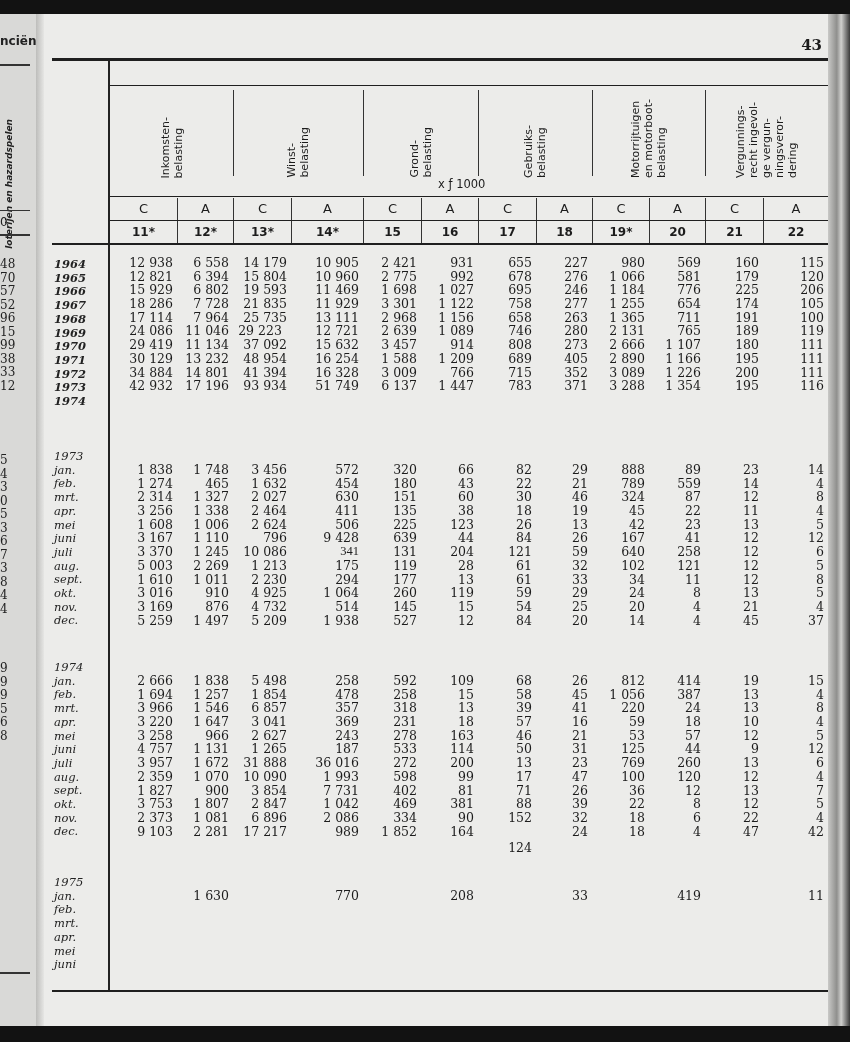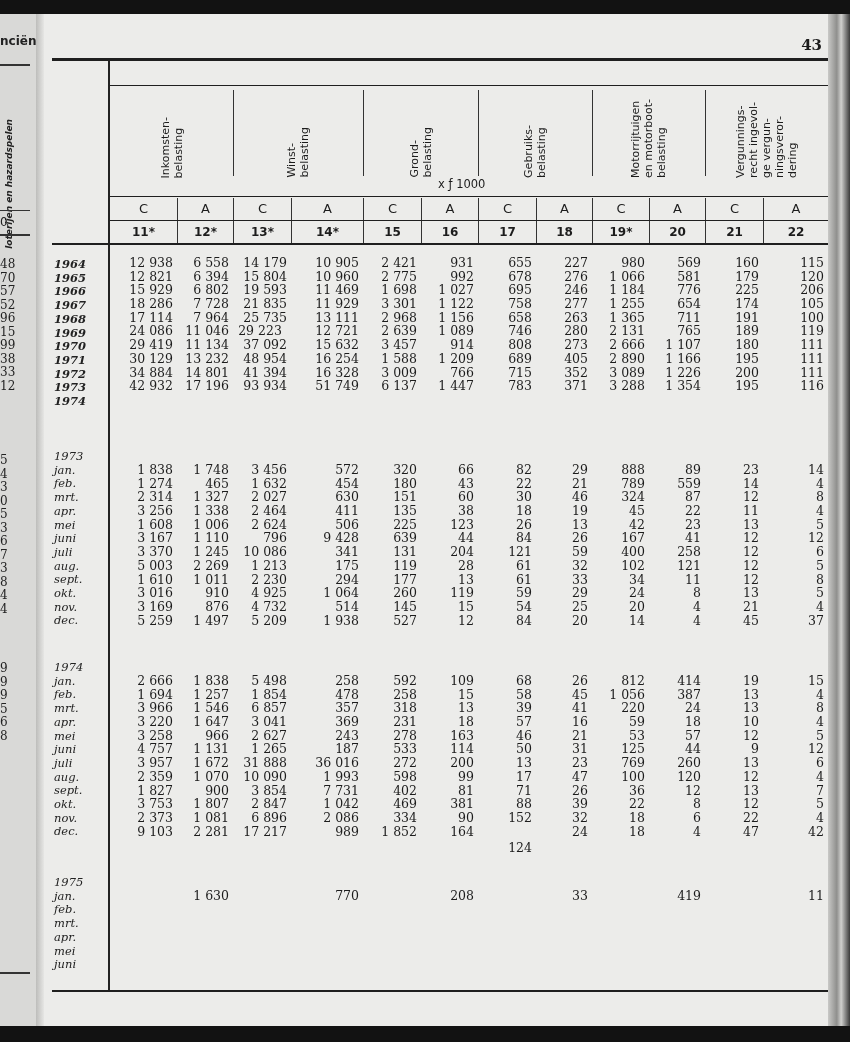--- a/index.html
+++ b/index.html
@@ -409,26 +409,26 @@
         <div style="width: 56px;">26</div>
         <div style="width: 57px;">167</div>
         <div style="width: 56px;">41</div>
         <div style="width: 58px;">12</div>
         <div style="width: 65px;">12</div>
       </div>
       <div class="drow">
         <div style="width: 67px;">3 370</div>
         <div style="width: 56px;">1 245</div>
         <div style="width: 58px;">10 086</div>
-        <div style="width: 72px;">341</div>
+        <div style="width: 72px; font-family: Liberation Serif, serif;">341</div>
         <div style="width: 58px;">131</div>
         <div style="width: 57px;">204</div>
         <div style="width: 58px;">121</div>
         <div style="width: 56px;">59</div>
-        <div style="width: 57px;">400</div>
+        <div style="width: 57px;">640</div>
         <div style="width: 56px;">258</div>
         <div style="width: 58px;">12</div>
         <div style="width: 65px;">6</div>
       </div>
       <div class="drow">
         <div style="width: 67px;">5 003</div>
         <div style="width: 56px;">2 269</div>
         <div style="width: 58px;">1 213</div>
         <div style="width: 72px;">175</div>
         <div style="width: 58px;">119</div>

